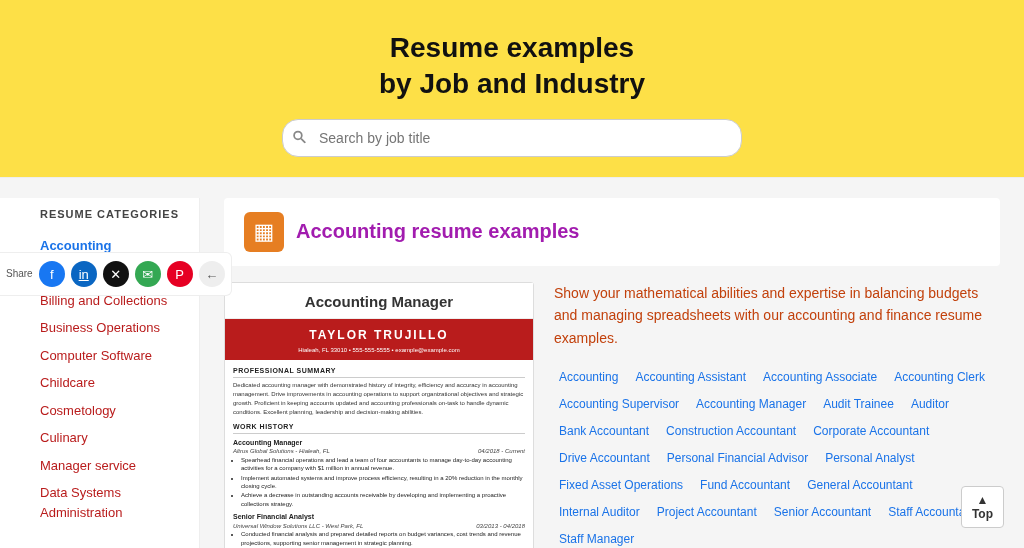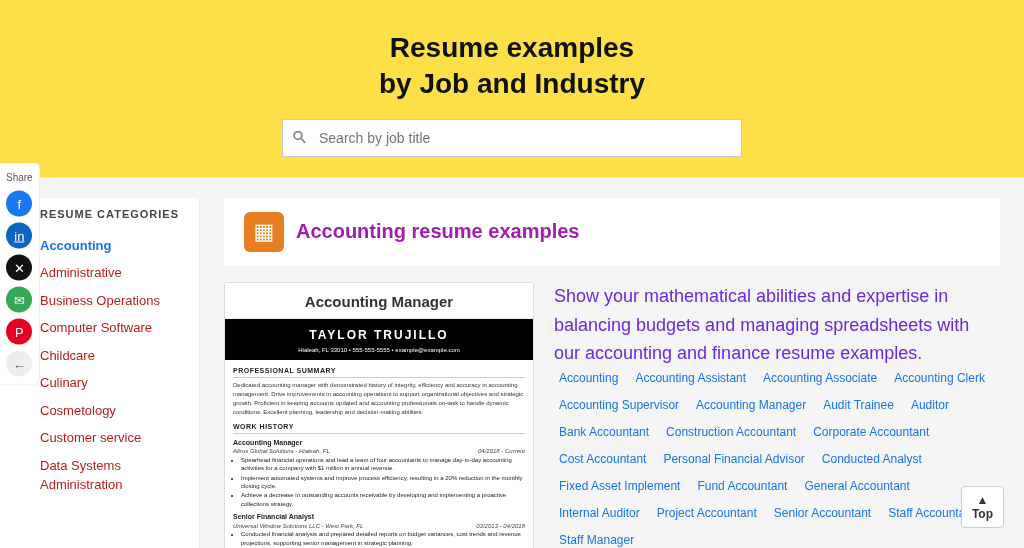--- a/index.html
+++ b/index.html
@@ -19,40 +19,40 @@
     }
     .search-bar-wrapper {
       margin: 16px auto 0;
       max-width: 460px;
       position: relative;
     }
     .search-bar-wrapper input {
       width: 100%;
       padding: 10px 14px 10px 36px;
       border: 1.5px solid #ccc;
-      border-radius: 0;
+      border-radius: 16px;
       font-size: 14px;
       outline: none;
       background: #fff;
     }
     .search-icon-wrap {
       position: absolute;
       left: 10px;
       top: 50%;
       transform: translateY(-50%);
       color: #888;
     }
 
     .share-sidebar {
       position: fixed;
       left: 0;
       top: 50%;
       transform: translateY(-50%);
       display: flex;
-      flex-direction: column;
+      flex-direction: row;
       align-items: center;
       gap: 6px;
       padding: 8px 6px;
       background: #fff;
       border: 1px solid #eee;
       border-left: none;
       border-radius: 0 6px 6px 0;
       z-index: 100;
     }
     .share-label {
@@ -174,21 +174,21 @@
     .resume-preview {
       background: #fff;
       border-top: 1px solid #eee;
       padding: 0;
       font-size: 7px;
       line-height: 1.4;
       color: #222;
       overflow: hidden;
     }
     .resume-preview-header {
-      background: #000000;
+      background: #b91c1c;
       color: #fff;
       text-align: center;
       padding: 8px 4px 6px;
     }
     .resume-preview-header .name {
       font-size: 12px;
       font-weight: 900;
       letter-spacing: 2px;
     }
     .resume-preview-header .contact {
@@ -230,23 +230,24 @@
       margin-left: 8px;
       margin-bottom: 1px;
       list-style: disc;
     }
 
     .right-desc-col {
       flex: 1;
       min-width: 0;
     }
     .desc-text {
-      font-size: 18px;
-      color: #6d28d9;
+      font-size: 14px;
+      color: #c2410c;
       line-height: 1.6;
+      margin-bottom: 18px;
     }
 
     .tags-grid {
       display: flex;
       flex-wrap: wrap;
       gap: 7px;
       margin-bottom: 14px;
     }
     .tag-link {
       color: #1a73e8;
@@ -303,26 +304,27 @@
   </div>
 </div>
 
 <div class="main-layout">
 
   <div class="left-sidebar">
     <div class="resume-categories-title">RESUME CATEGORIES</div>
     <div id="category-links">
         <a class="category-link active">Accounting</a>
         <a class="category-link">Administrative</a>
+        <a class="category-link">Billing and Collections</a>
         <a class="category-link">Business Operations</a>
         <a class="category-link">Computer Software</a>
         <a class="category-link">Childcare</a>
+        <a class="category-link">Cosmetology</a>
         <a class="category-link">Culinary</a>
-        <a class="category-link">Cosmetology</a>
-        <a class="category-link">Customer service</a>
+        <a class="category-link">Manager service</a>
         <a class="category-link">Data Systems Administration</a>
       </div>
   </div>
 
   <div class="content-area">
 
     <div class="page-header-row">
       <div class="accounting-icon">
         <span>▦</span>
       </div>
@@ -380,24 +382,24 @@
             <a class="tag-link">Accounting Assistant</a>
             <a class="tag-link">Accounting Associate</a>
             <a class="tag-link">Accounting Clerk</a>
             <a class="tag-link">Accounting Supervisor</a>
             <a class="tag-link">Accounting Manager</a>
             <a class="tag-link">Audit Trainee</a>
             <a class="tag-link">Auditor</a>
             <a class="tag-link">Bank Accountant</a>
             <a class="tag-link">Construction Accountant</a>
             <a class="tag-link">Corporate Accountant</a>
-            <a class="tag-link">Cost Accountant</a>
+            <a class="tag-link">Drive Accountant</a>
             <a class="tag-link">Personal Financial Advisor</a>
-            <a class="tag-link">Conducted Analyst</a>
-            <a class="tag-link">Fixed Asset Implement</a>
+            <a class="tag-link">Personal Analyst</a>
+            <a class="tag-link">Fixed Asset Operations</a>
             <a class="tag-link">Fund Accountant</a>
             <a class="tag-link">General Accountant</a>
             <a class="tag-link">Internal Auditor</a>
             <a class="tag-link">Project Accountant</a>
             <a class="tag-link">Senior Accountant</a>
             <a class="tag-link">Staff Accountant</a>
             <a class="tag-link">Staff Manager</a>
           </div>
 
       </div>

